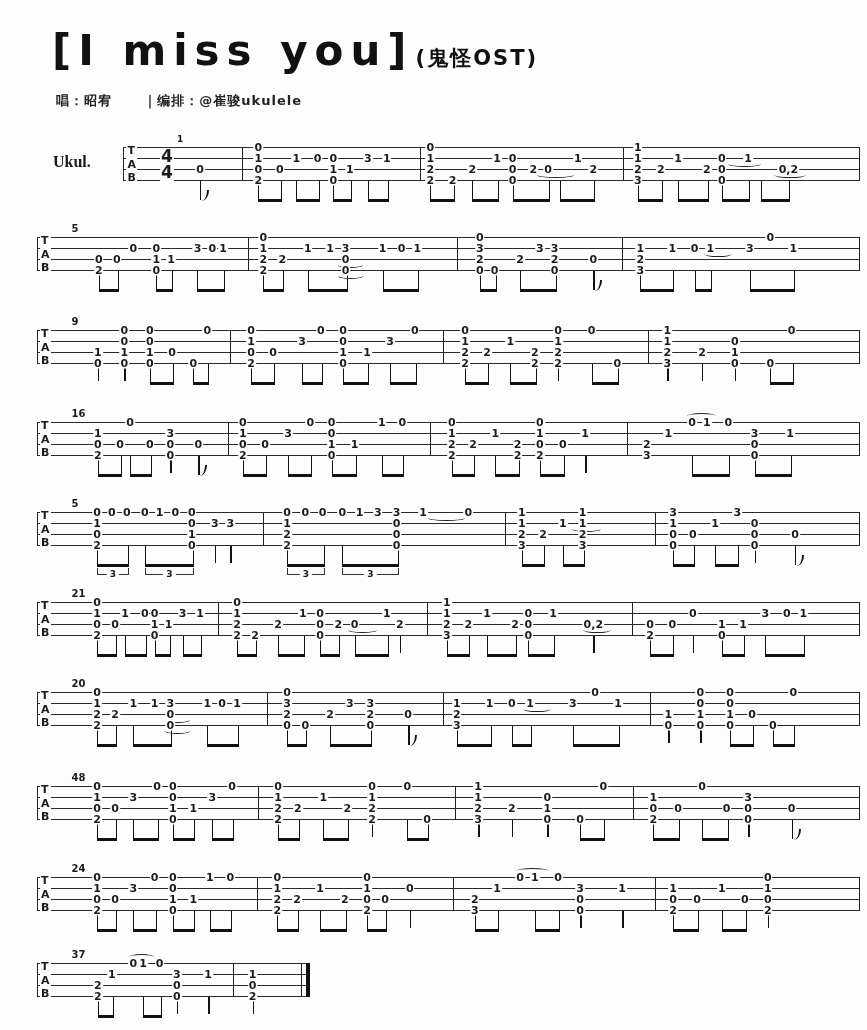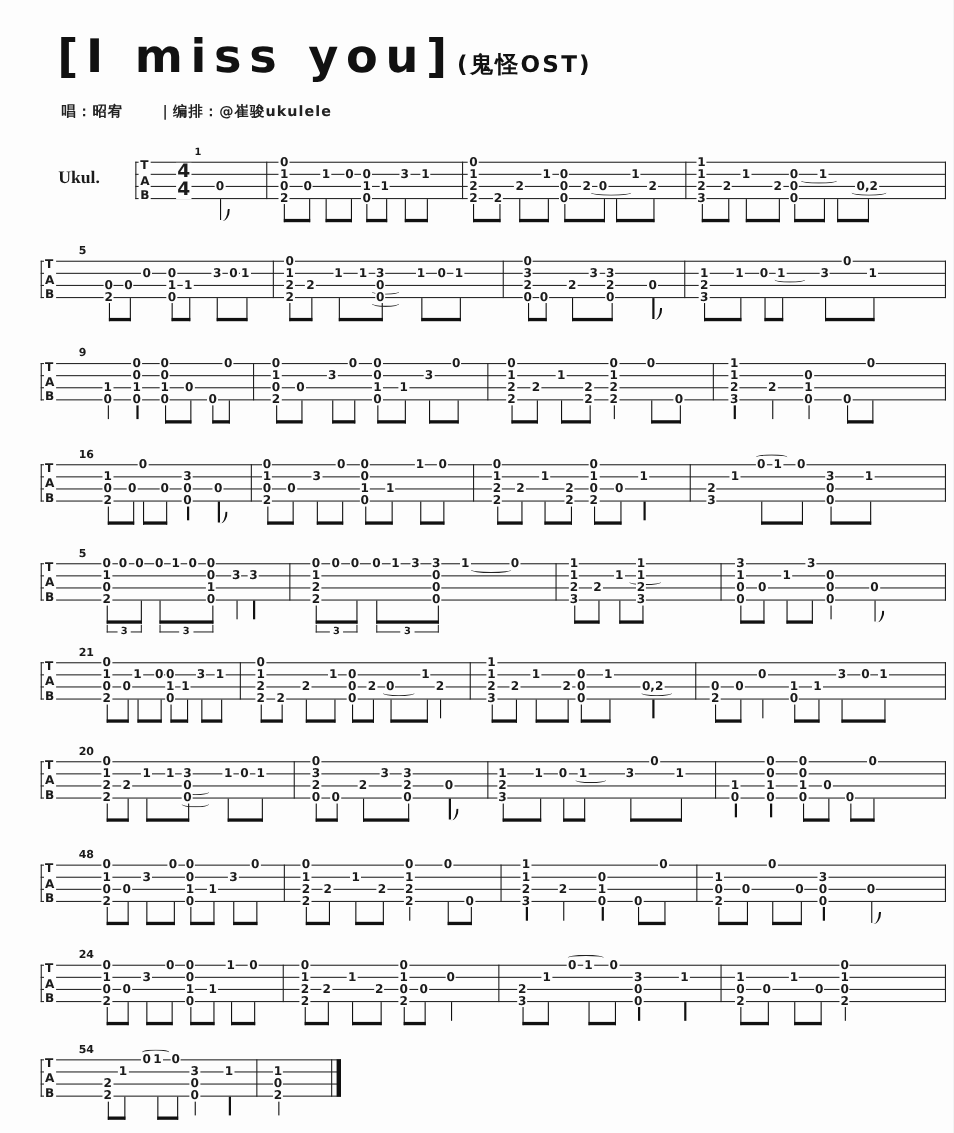--- a/index.html
+++ b/index.html
@@ -799,21 +799,21 @@
         <div class="sline" style="top: 0px; left: 0%; width: 33.2%;"></div>
         <div class="sline" style="top: 11px; left: 0%; width: 33.2%;"></div>
         <div class="sline" style="top: 22px; left: 0%; width: 33.2%;"></div>
         <div class="sline" style="top: 33px; left: 0%; width: 33.2%;"></div>
         <div class="bar" style="left: 0%;"></div>
         <div class="clef" style="left: calc(0% + 3px);">
           <span>T</span>
           <span>A</span>
           <span>B</span>
         </div>
-        <div class="mnum" style="left: 4.2%;">54</div>
+        <div class="mnum" style="left: 4.2%;">37</div>
         <div class="bar" style="left: 23.8%;"></div>
         <div class="bar" style="left: 32.1%;"></div>
         <div class="bar thick" style="left: 32.7%;"></div>
         <div class="fret" style="left: 7.4%; top: 22px;">2</div>
         <div class="fret" style="left: 7.4%; top: 33px;">2</div>
         <div class="fret" style="left: 9.1%; top: 11px;">1</div>
         <div class="fret" style="left: 11.7%; top: 0px;">0</div>
         <div class="fret" style="left: 12.9%; top: 0px;">1</div>
         <div class="fret" style="left: 14.9%; top: 0px;">0</div>
         <div class="fret" style="left: 17%; top: 11px;">3</div>

